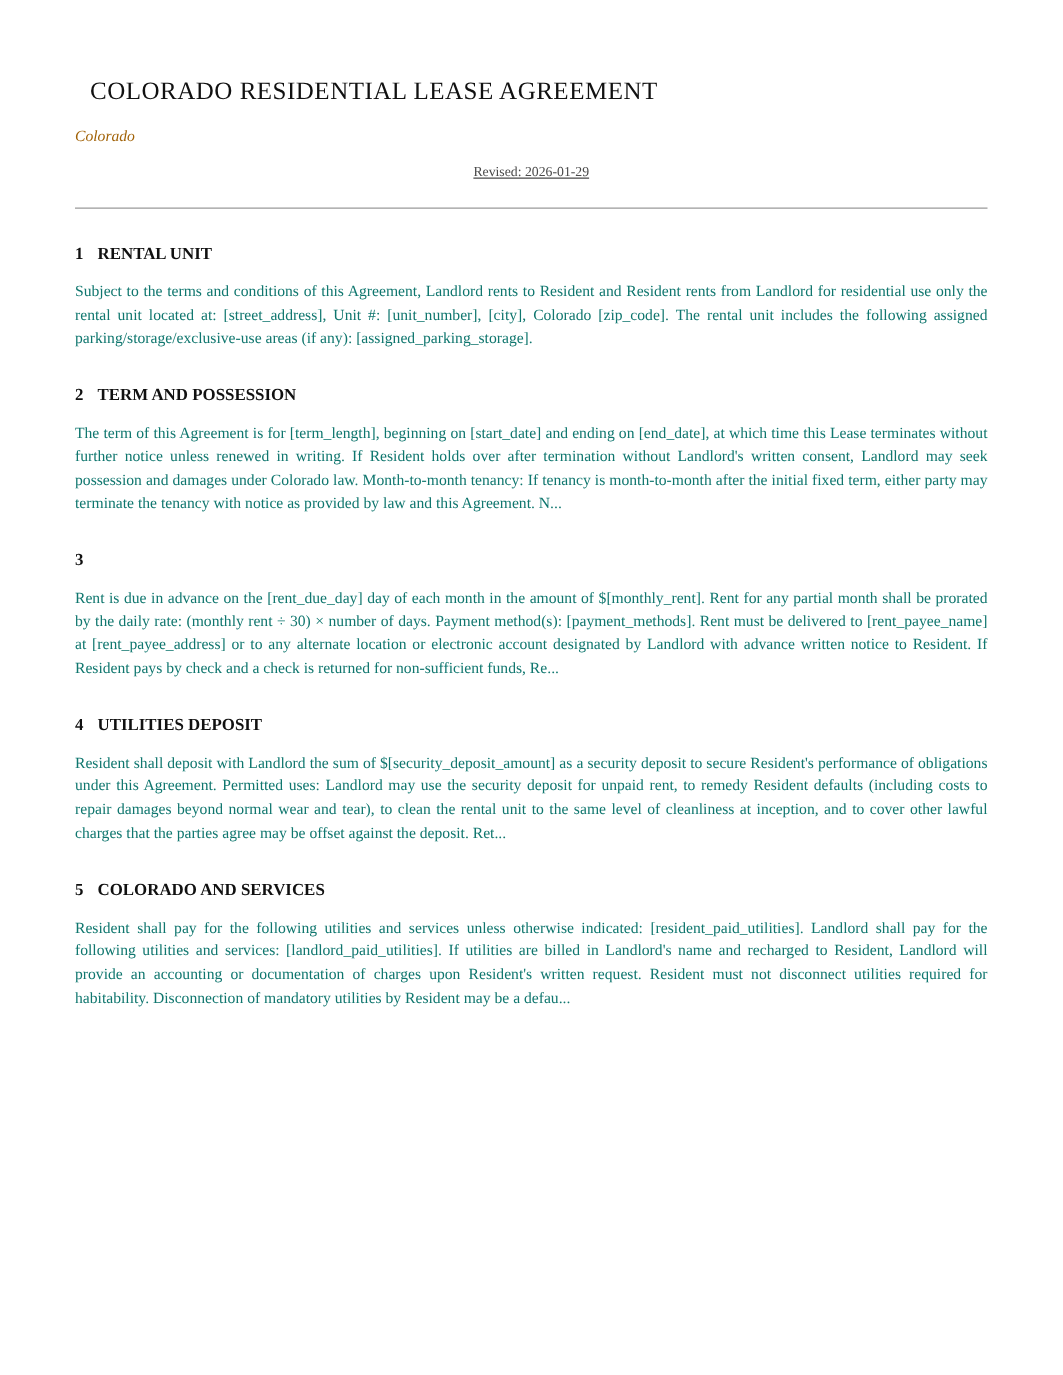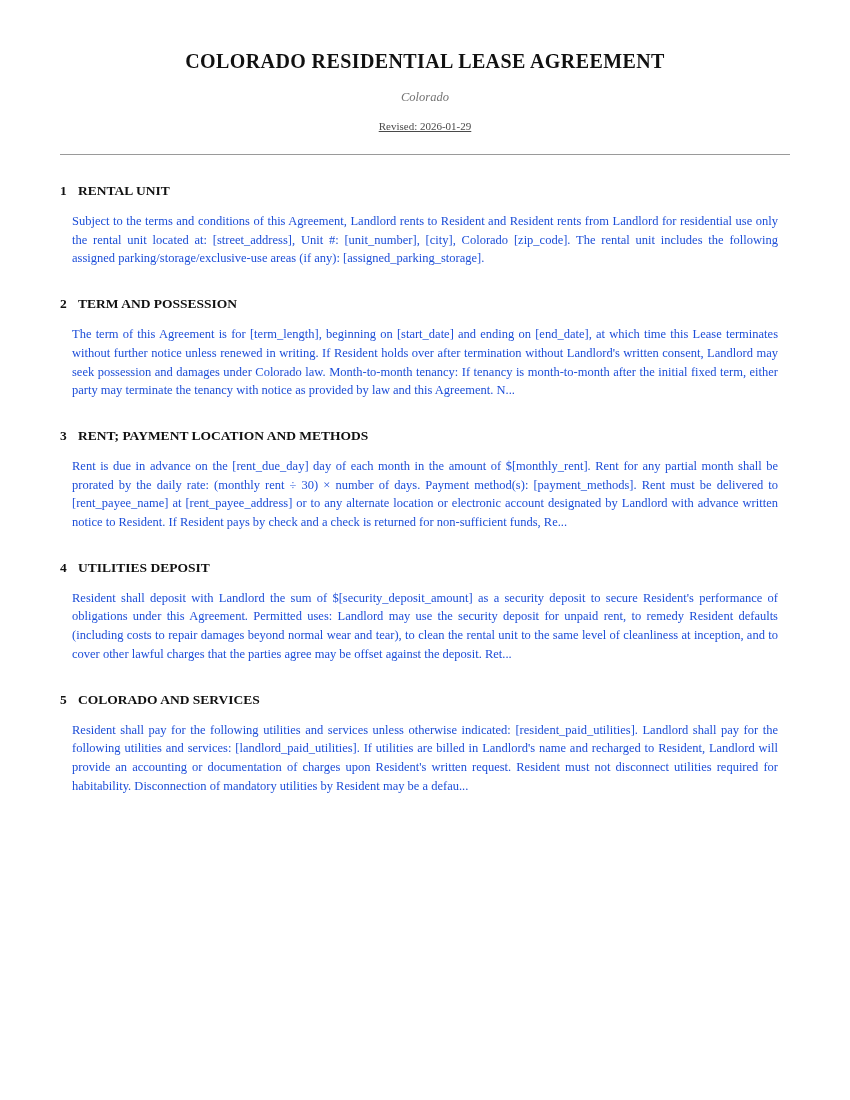--- a/index.html
+++ b/index.html
@@ -14,33 +14,33 @@
     color: #1a1a1a;
     overflow: hidden;
   }
   .page {
     box-sizing: border-box;
     width: 850px;
     height: 1100px;
     padding: 50px 60px 0 60px;
   }
   .doc-title {
-    margin: 0;
-    text-align: center;
+    margin: 12px;
+    text-align: left;
     font-size: 20px;
-    font-weight: bold;
+    font-weight: normal;
     letter-spacing: 0.4px;
     color: #111111;
   }
   .doc-subtitle {
     margin: 17px 0 0 0;
-    text-align: center;
+    text-align: left;
     font-size: 12.5px;
     font-style: italic;
-    color: #737373;
+    color: #a16207;
   }
   .doc-revised {
     margin: 15px 0 0 0;
     text-align: center;
     font-size: 11px;
     color: #4a4a4a;
     text-decoration: underline;
   }
   .doc-rule {
     border: none;
@@ -54,25 +54,25 @@
     font-weight: bold;
     color: #111111;
     display: flex;
     align-items: baseline;
   }
   .section-number {
     min-width: 18px;
     display: inline-block;
   }
   .section-body {
-    margin: 12px;
+    margin: 0;
     font-size: 12.5px;
     line-height: 18.7px;
     text-align: justify;
-    color: #1d4ed8;
+    color: #0f766e;
   }
 </style>
 </head>
 <body>
 
 <div class="page">
 
   <h1 class="doc-title">COLORADO RESIDENTIAL LEASE AGREEMENT</h1>
   <p class="doc-subtitle">Colorado</p>
   <p class="doc-revised">Revised: 2026-01-29</p>
@@ -90,21 +90,20 @@
     <h2 class="section-heading">
       <span class="section-number">2</span>
       <span>TERM AND POSSESSION</span>
     </h2>
     <p class="section-body">The term of this Agreement is for [term_length], beginning on [start_date] and ending on [end_date], at which time this Lease terminates without further notice unless renewed in writing. If Resident holds over after termination without Landlord's written consent, Landlord may seek possession and damages under Colorado law. Month-to-month tenancy: If tenancy is month-to-month after the initial fixed term, either party may terminate the tenancy with notice as provided by law and this Agreement. N...</p>
   </div>
 
   <div class="section">
     <h2 class="section-heading">
       <span class="section-number">3</span>
-      <span>RENT; PAYMENT LOCATION AND METHODS</span>
     </h2>
     <p class="section-body">Rent is due in advance on the [rent_due_day] day of each month in the amount of $[monthly_rent]. Rent for any partial month shall be prorated by the daily rate: (monthly rent ÷ 30) × number of days. Payment method(s): [payment_methods]. Rent must be delivered to [rent_payee_name] at [rent_payee_address] or to any alternate location or electronic account designated by Landlord with advance written notice to Resident. If Resident pays by check and a check is returned for non-sufficient funds, Re...</p>
   </div>
 
   <div class="section">
     <h2 class="section-heading">
       <span class="section-number">4</span>
       <span>UTILITIES DEPOSIT</span>
     </h2>
     <p class="section-body">Resident shall deposit with Landlord the sum of $[security_deposit_amount] as a security deposit to secure Resident's performance of obligations under this Agreement. Permitted uses: Landlord may use the security deposit for unpaid rent, to remedy Resident defaults (including costs to repair damages beyond normal wear and tear), to clean the rental unit to the same level of cleanliness at inception, and to cover other lawful charges that the parties agree may be offset against the deposit. Ret...</p>

